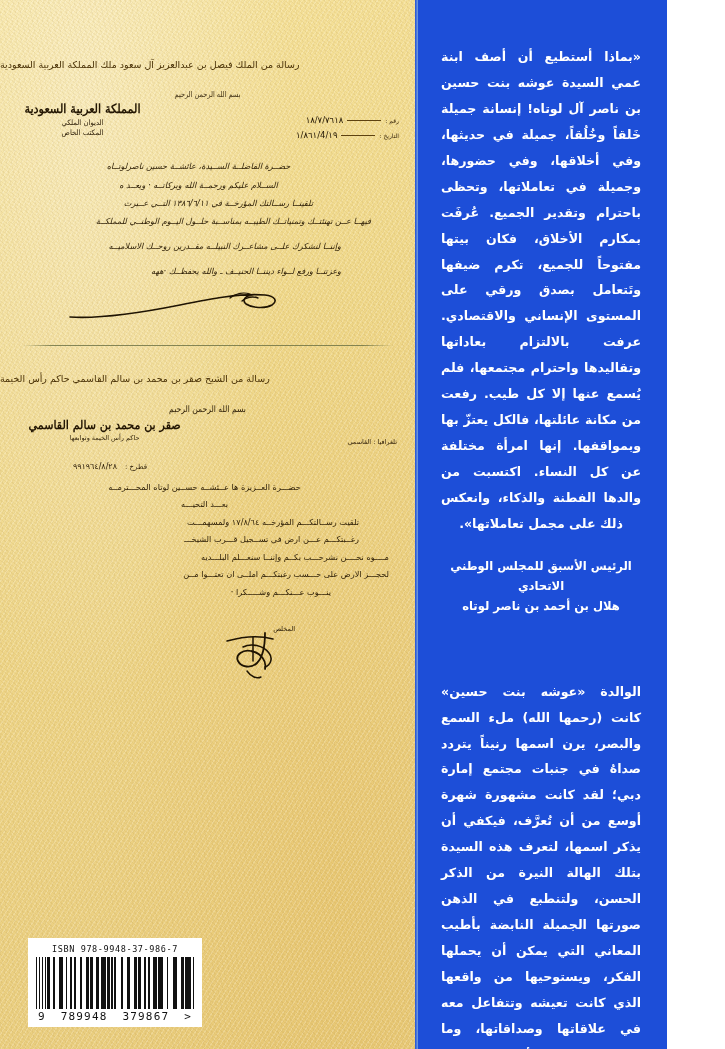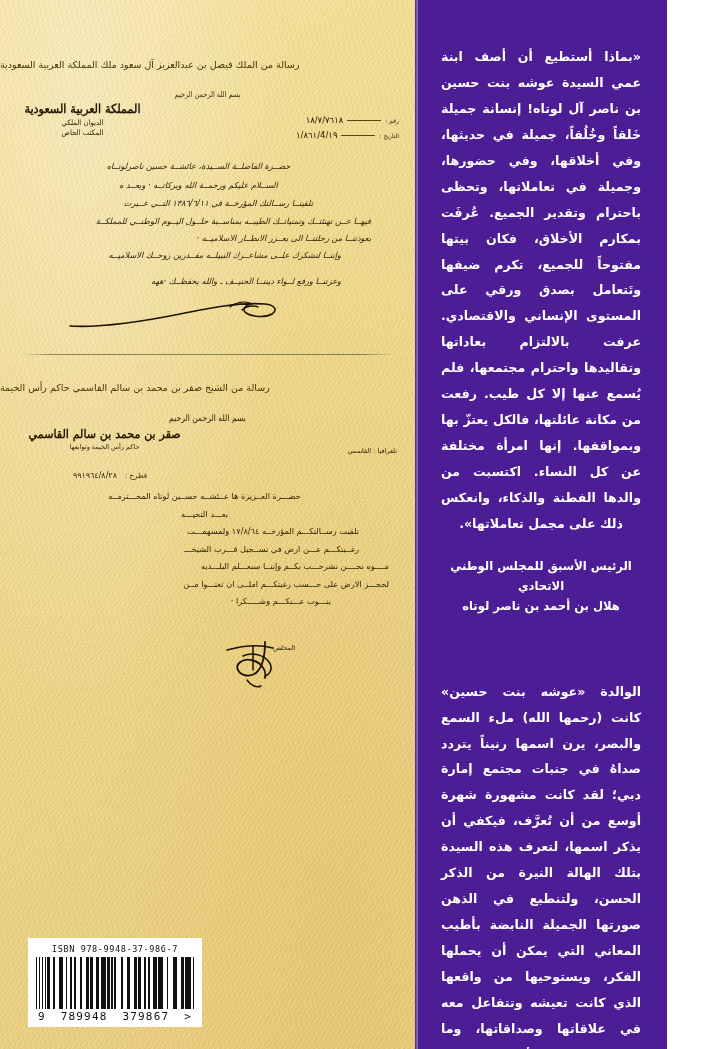--- a/index.html
+++ b/index.html
@@ -250,21 +250,21 @@
     display: flex;
     justify-content: space-between;
     padding: 1px 2px 0 2px;
   }
 
   
   .teal-panel {
     position: relative;
     width: 252px;
     height: 1049px;
-    background: #4c1d95;
+    background: #1d4ed8;
     box-sizing: border-box;
     padding: 44px 26px 0 26px;
     direction: rtl;
   }
   .teal-panel::after {
     content: "";
     position: absolute;
     top: 0; bottom: 0;
     left: 0;
     width: 3px;
@@ -332,21 +332,20 @@
         <div style="padding:16px 44px 0 26px;font-style:italic;">
           <div style="height:6px"></div>
           <span class="body-line center">حضــرة الفاضلــة الســيدة، عائشــة حسين ناصرلوتــاه</span>
           <div style="height:9px"></div>
           <span class="body-line center">الســلام عليكم ورحمــة الله وبركاتــه · وبعــد ه</span>
           <div style="height:9px"></div>
           <span class="body-line indent2">تلقينــا رســالتك المؤرخــة في ١٣٨٦/٦/١١ التــي عــبرت</span>
           <div style="height:8px"></div>
           <span class="body-line">فيهــا عــن تهنئتــك وتمنياتــك الطيبــه بمناســبة حلــول اليــوم الوطنــي للمملكــة</span>
           <div style="height:8px"></div>
-          <span class="body-line">بعودتنــا من رحلتنــا الى بعــزر الانطــار الاسلاميــه ·</span>
           <div style="height:8px"></div>
           <span class="body-line indent1">وإننــا لنشكرك علــى مشاعــرك النبيلــه مقــدرين روحــك الاسلاميــه</span>
           <div style="height:8px"></div>
           <div style="height:8px"></div>
           <span class="body-line indent1">وعزتنــا ورفع لــواء ديننــا الحنيــف ـ والله يحفظــك ·ههه</span>
         </div>
 
         <div class="sig" style="margin-top:6px;">
           <svg width="260" height="44" viewBox="0 0 260 44" style="left:60px; top:0;">
             <path d="M10,34 C40,36 80,30 120,22 C150,16 180,10 205,12 C215,13 218,18 212,22
@@ -390,21 +389,21 @@
           <span class="body-line indent1">رغــبتكـــم عـــن ارض في تســجيل قـــرب الشيخـــ</span>
           <div style="height:8px"></div>
           <span class="body-line">مــــوه نحــــن نشرحـــب بكــم وإننــا سنعـــلم البلـــديه</span>
           <div style="height:8px"></div>
           <span class="body-line">لحجـــز الارض على حـــسب رغبتكـــم املــى ان تعتـــوا مــن</span>
           <div style="height:8px"></div>
           <span class="body-line indent2">ينـــوب عـــنكـــم وشـــــكرا ·</span>
         </div>
 
         <div class="sig" style="margin-top:26px; height:56px;">
-          <div style="position:absolute; right:120px; top:12px; font-size:6.5px; font-family:'DejaVu Sans','Liberation Sans',sans-serif; color:#241703;">المخلص</div>
+          <div style="position:absolute; right:120px; top:2px; font-size:6.5px; font-family:'DejaVu Sans','Liberation Sans',sans-serif; color:#241703;">المخلص</div>
           <svg width="150" height="56" viewBox="0 0 150 56" style="right:58px; top:4px;">
             <path d="M20,14 C34,10 52,8 66,12" fill="none" stroke="#1e1302" stroke-width="1.5" stroke-linecap="round"></path>
             <path d="M58,6 C58,20 56,30 50,36 C44,42 34,40 31,34 C28,28 36,22 44,24
                      C54,26 60,34 58,42" fill="none" stroke="#1e1302" stroke-width="1.8" stroke-linecap="round"></path>
             <path d="M36,20 C44,16 56,18 62,26 C66,31 64,38 58,40" fill="none" stroke="#1e1302" stroke-width="1.6" stroke-linecap="round"></path>
             <path d="M46,10 L46,34" fill="none" stroke="#1e1302" stroke-width="1.5" stroke-linecap="round"></path>
             <path d="M40,44 C44,50 50,52 54,50" fill="none" stroke="#1e1302" stroke-width="1.4" stroke-linecap="round"></path>
           </svg>
         </div>
       </div>

